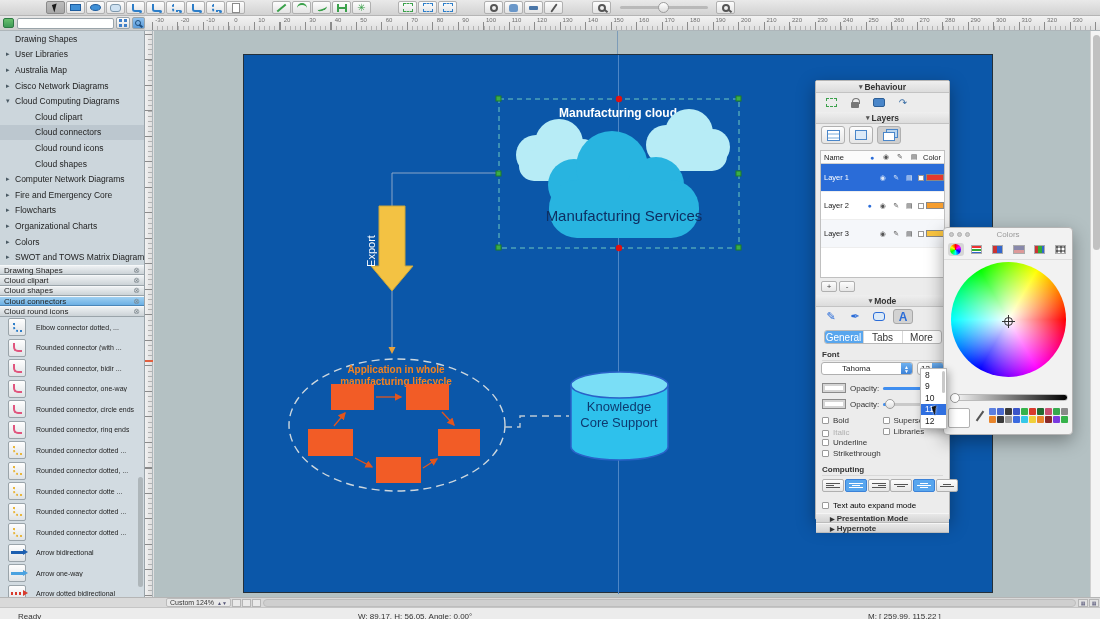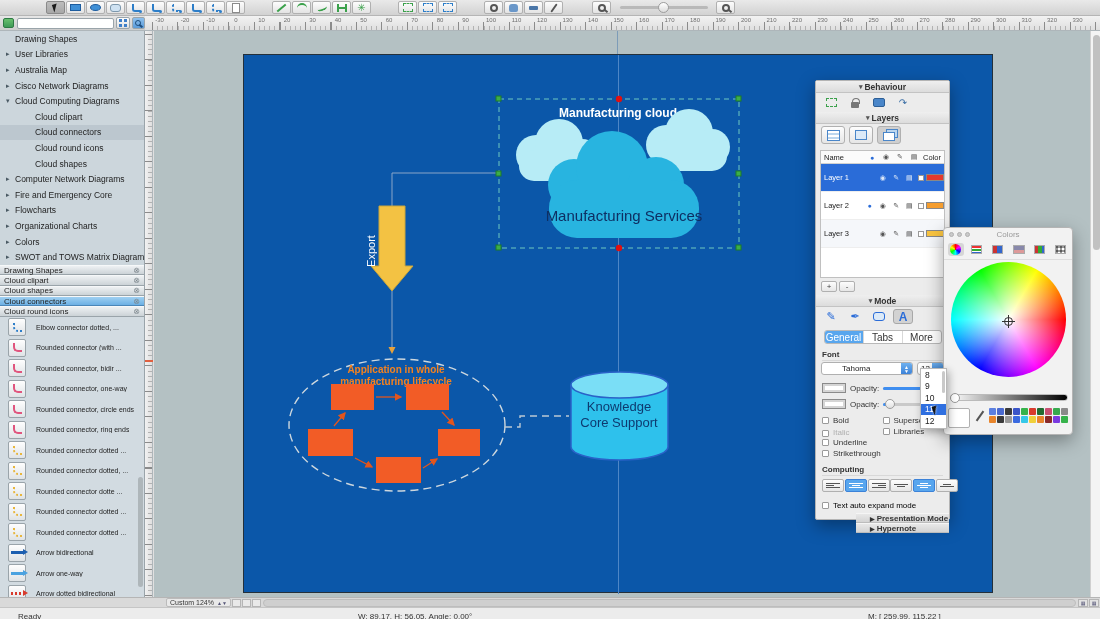--- a/index.html
+++ b/index.html
@@ -162,21 +162,21 @@
   .ck.dis { color:#b0b0b0;align-items:flex-end; }
   .alignrow { display:flex; margin:3px 6px 0 6px; justify-content:space-between; }
   .agroup { display:flex; gap:1px; }
   .ab { width:22px; height:13px; border:1px solid #b0b0b0; border-radius:2px; background:linear-gradient(#fdfdfd,#e6e6e6);
     display:flex; flex-direction:column; justify-content:center; gap:1px; padding:2px 3px; }
   .ab.on { background:#58a6ee; border-color:#3c82d8; }
   .ab i { display:block; height:1px; background:#555; }
   .ab.on i { background:#fff; }
   .ab .w60{width:60%;} .ab .w100{width:100%;} .ab .mAuto{margin:0 auto;} .ab .mR{margin-left:auto;}
   .collbar { height:10px; background:linear-gradient(#e8e8e8,#d4d4d4); border-top:1px solid #f5f5f5; border-bottom:1px solid #bcbcbc;
-    font-size:8px; font-weight:bold; color:#333; display:flex; align-items:center; padding-left:14px;margin-left:40px; }
+    font-size:8px; font-weight:bold; color:#333; display:flex; align-items:center; padding-left:14px; }
   .collbar .tri { font-size:6px; margin-right:2px; }
 
   
   #sizedd { position:absolute; left:920px; top:368px; width:27px; height:61px; background:#fff; border:1px solid #b9b9b9;
     box-shadow:2px 3px 8px rgba(0,0,0,.3); z-index:30; font-size:8.5px; color:#222; }
   .ddopt { height:11.5px; display:flex; align-items:center; padding-left:4px; position:relative; }
   .ddopt.hl { background:#2f6fe0; color:#fff; }
   #ddscroll { position:absolute; right:1px; top:2px; width:3px; height:22px; background:#c9c9c9; border-radius:2px; }
   #ddcursor { position:absolute; left:12px; top:2px; width:0; height:0; border-left:5px solid #111; border-bottom:9px solid transparent; transform:rotate(-20deg); filter:drop-shadow(0 0 1px #fff); }
 

